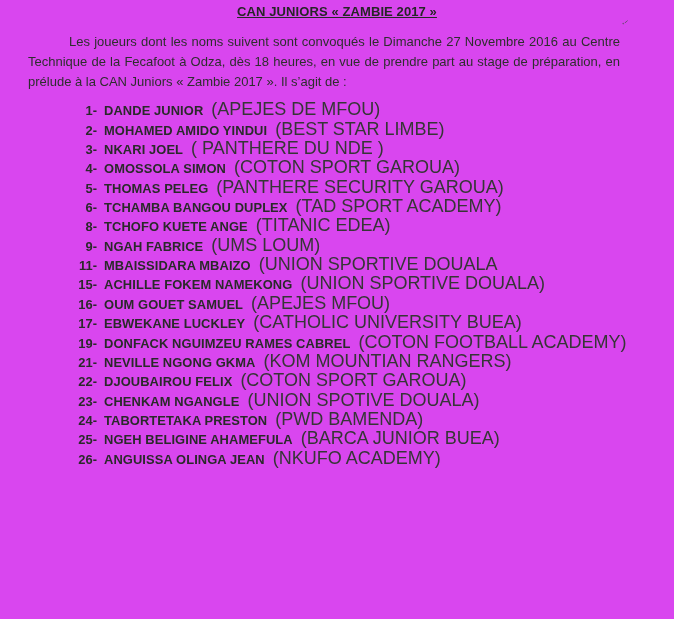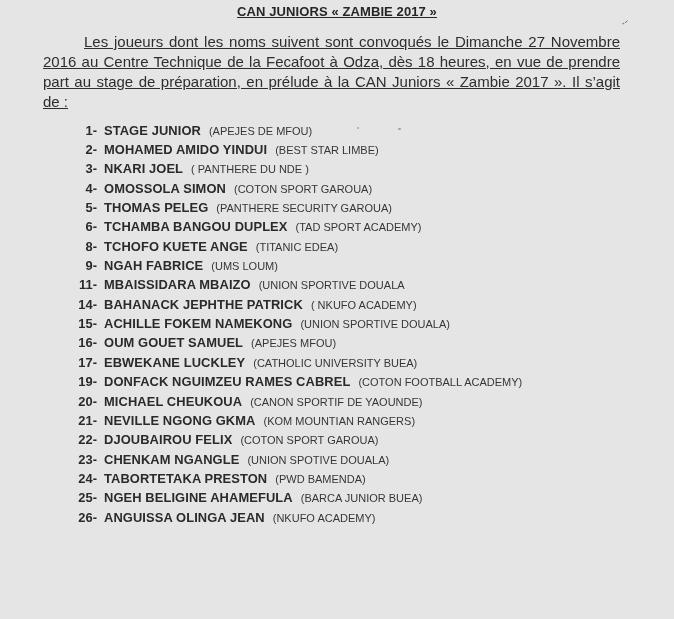--- a/index.html
+++ b/index.html
@@ -5,44 +5,43 @@
   html, body {
     margin: 0;
     padding: 0;
     background: #fcfcfc;
   }
   .page {
     position: relative;
     width: 674px;
     height: 619px;
     overflow: hidden;
-    background: #e5e5e5;
+    background: #d946ef;
     font-family: "Liberation Sans", sans-serif;
     color: #2b2b2b;
   }
   .titles {
     padding-top: 3px;
     text-align: center;
   }
   .doc-title {
     font-size: 13px;
     font-weight: bold;
     line-height: 17.5px;
     text-decoration: underline;
     letter-spacing: 0.1px;
     color: #262626;
   }
   .intro {
-    margin: 11px 54px 0 43px;
+    margin: 11px 54px 0 28px;
     text-align: justify;
     text-indent: 41px;
-    font-size: 15px;
+    font-size: 13px;
     line-height: 20.3px;
     color: #2e2e2e;
-    text-decoration: underline;
   }
   .players {
     margin-top: 8px;
     margin-left: 74px;
   }
   .player-row {
     white-space: nowrap;
     height: 19.35px;
     line-height: 19.35px;
     font-size: 12.9px;
@@ -55,21 +54,21 @@
     color: #2a2a2a;
   }
   .player-name {
     font-weight: bold;
     margin-left: 7px;
     color: #2a2a2a;
     letter-spacing: 0.1px;
   }
   .player-club {
     margin-left: 8px;
-    font-size: 11px;
+    font-size: 18px;
     color: #363636;
   }
   
   .speck {
     position: absolute;
     pointer-events: none;
   }
   .speck-main {
     left: 620px;
     top: 17px;
@@ -91,21 +90,21 @@
 <div class="page">
 
   <div class="titles">
     <div class="doc-title">CAN JUNIORS « ZAMBIE 2017 »</div>
   </div>
 
   <p class="intro">Les joueurs dont les noms suivent sont convoqués le Dimanche 27 Novembre 2016 au Centre Technique de la Fecafoot à Odza, dès 18 heures, en vue de prendre part au stage de préparation, en prélude à la CAN Juniors « Zambie 2017 ». Il s’agit de :</p>
 
   <div class="players">
   <div class="player-row">
-    <span class="player-num">1-</span><span class="player-name">STAGE JUNIOR</span><span class="player-club">(APEJES DE MFOU)</span>
+    <span class="player-num">1-</span><span class="player-name">DANDE JUNIOR</span><span class="player-club">(APEJES DE MFOU)</span>
   </div>
 
   <div class="player-row">
     <span class="player-num">2-</span><span class="player-name">MOHAMED AMIDO YINDUI</span><span class="player-club">(BEST STAR LIMBE)</span>
   </div>
 
   <div class="player-row">
     <span class="player-num">3-</span><span class="player-name">NKARI JOEL</span><span class="player-club">( PANTHERE DU NDE )</span>
   </div>
 
@@ -130,44 +129,38 @@
     <span class="player-num">9-</span><span class="player-name">NGAH FABRICE</span><span class="player-club">(UMS LOUM)</span>
   </div>
 
 
   <div class="player-row">
     <span class="player-num">11-</span><span class="player-name">MBAISSIDARA MBAIZO</span><span class="player-club">(UNION SPORTIVE DOUALA</span>
   </div>
 
 
 
-  <div class="player-row">
-    <span class="player-num">14-</span><span class="player-name">BAHANACK JEPHTHE PATRICK</span><span class="player-club">( NKUFO ACADEMY)</span>
-  </div>
 
   <div class="player-row">
     <span class="player-num">15-</span><span class="player-name">ACHILLE FOKEM NAMEKONG</span><span class="player-club">(UNION SPORTIVE DOUALA)</span>
   </div>
 
   <div class="player-row">
     <span class="player-num">16-</span><span class="player-name">OUM GOUET SAMUEL</span><span class="player-club">(APEJES MFOU)</span>
   </div>
 
   <div class="player-row">
     <span class="player-num">17-</span><span class="player-name">EBWEKANE LUCKLEY</span><span class="player-club">(CATHOLIC UNIVERSITY BUEA)</span>
   </div>
 
 
   <div class="player-row">
     <span class="player-num">19-</span><span class="player-name">DONFACK NGUIMZEU RAMES CABREL</span><span class="player-club">(COTON FOOTBALL ACADEMY)</span>
   </div>
 
-  <div class="player-row">
-    <span class="player-num">20-</span><span class="player-name">MICHAEL CHEUKOUA</span><span class="player-club">(CANON SPORTIF DE YAOUNDE)</span>
-  </div>
 
   <div class="player-row">
     <span class="player-num">21-</span><span class="player-name">NEVILLE NGONG GKMA</span><span class="player-club">(KOM MOUNTIAN RANGERS)</span>
   </div>
 
   <div class="player-row">
     <span class="player-num">22-</span><span class="player-name">DJOUBAIROU FELIX</span><span class="player-club">(COTON SPORT GAROUA)</span>
   </div>
 
   <div class="player-row">

